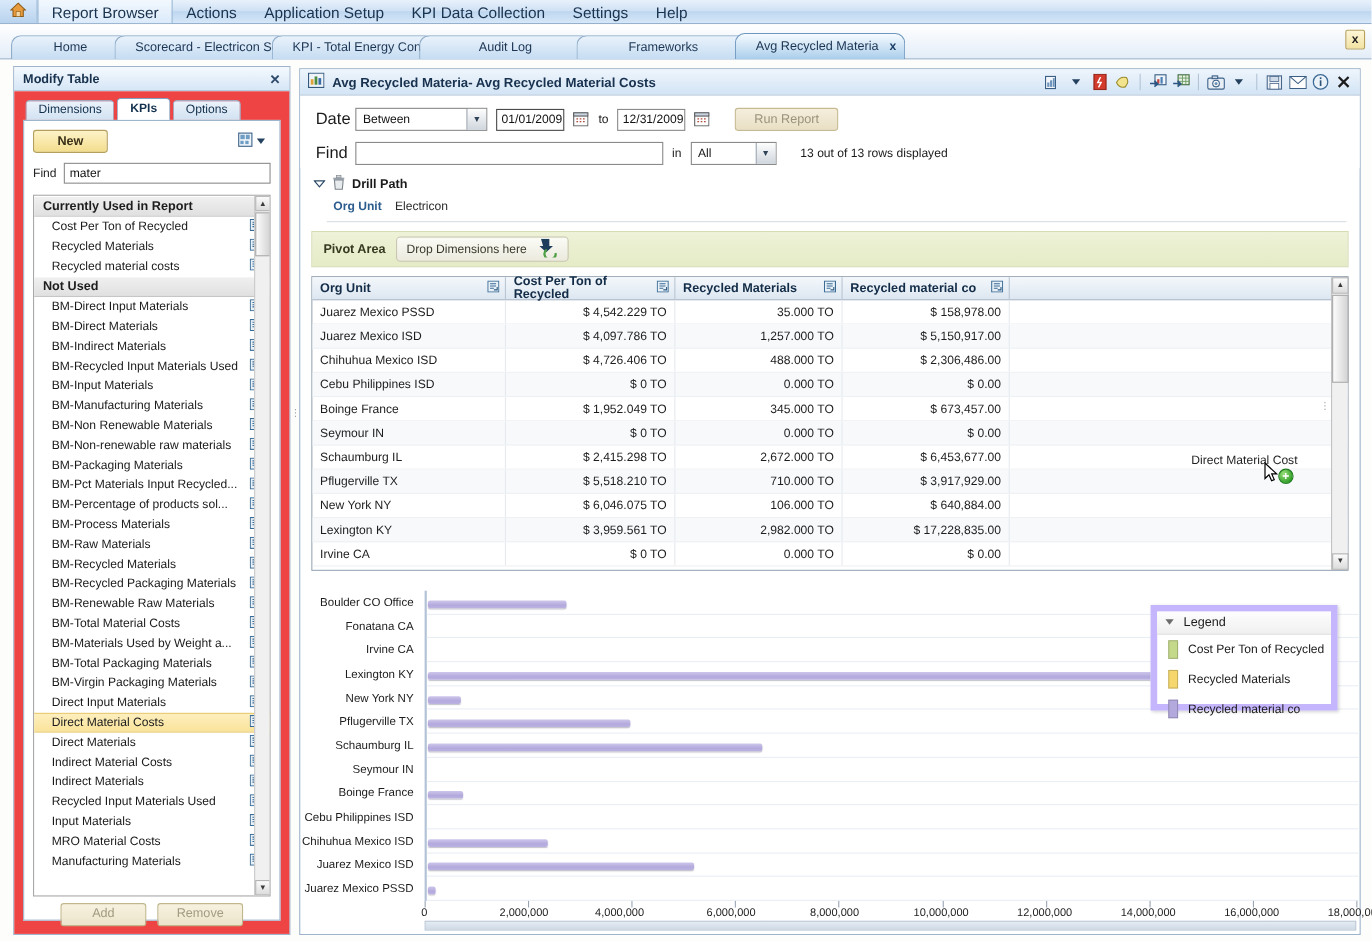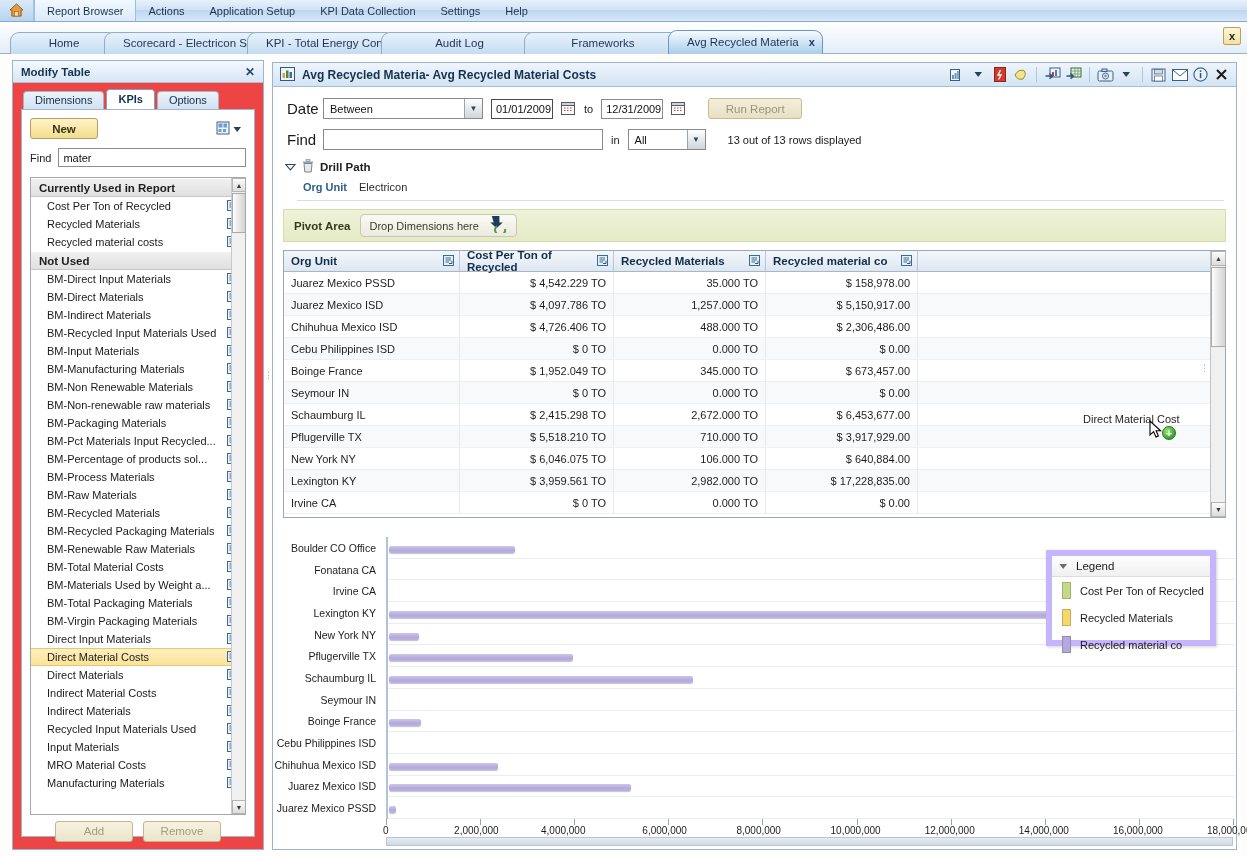--- a/index.html
+++ b/index.html
@@ -21,21 +21,21 @@
     border-bottom: 1px solid #8ba9c9;
     display: flex; align-items: stretch;
   }
   .home-cell {
     width: 34px; display: flex; align-items: center; justify-content: center;
     background: linear-gradient(to bottom,#d9e9fa,#b9d3ee);
     border-right: 1px solid #a9c3dd;
   }
   .menu-item {
     display: flex; align-items: center; padding: 0 12px;
-    font-size: 11px; color: #18324e; white-space: nowrap;
+    font-size: 14px; color: #18324e; white-space: nowrap;
     border-right: 1px solid transparent;
   }
   .menu-item.active {
     background: linear-gradient(to bottom,#f2f8fe,#dbeafa);
     border-left: 1px solid #9fbcd8; border-right: 1px solid #9fbcd8;
   }
 
   
   .tabstrip {
     position: absolute; left: 0; top: 22px; width: 1247px; height: 32px;
@@ -161,21 +161,21 @@
   }
   .mp-title .tt { font-weight: bold; font-size: 12px; color: #17314e; margin-left: 7px; }
   .mp-tools { margin-left: auto; display: flex; align-items: center; gap: 4px; padding-right: 6px; }
   .tool { width: 17px; height: 17px; display: flex; align-items: center; justify-content: center; }
   .tool-sep { width: 1px; height: 15px; background: #b2c4d6; margin: 0 3px; }
 
   .crit { padding: 8px 10px 0 14px; background: #fff; }
   .crit-row { display: flex; align-items: center; gap: 8px; height: 27px; }
   .crit-row label { width: 28px; font-size: 15px; color: #1a1a1a; }
   .selectbox {
-    width: 160px; height: 21px; border: 1px solid #8a8a8a; background: #fff;
+    width: 120px; height: 21px; border: 1px solid #8a8a8a; background: #fff;
     display: flex; align-items: center; font-size: 11px; padding-left: 6px; color: #111;
   }
   .selectbox .arrowbtn {
     margin-left: auto; width: 18px; height: 19px;
     background: linear-gradient(to bottom,#fdfdfd,#cfd6dd);
     border-left: 1px solid #9aa4ae;
     display: flex; align-items: center; justify-content: center; font-size: 8px; color: #2e4258;
   }
   .datebox {
     width: 62px; height: 20px; border: 1px solid #4a4a4a; background: #fff;

